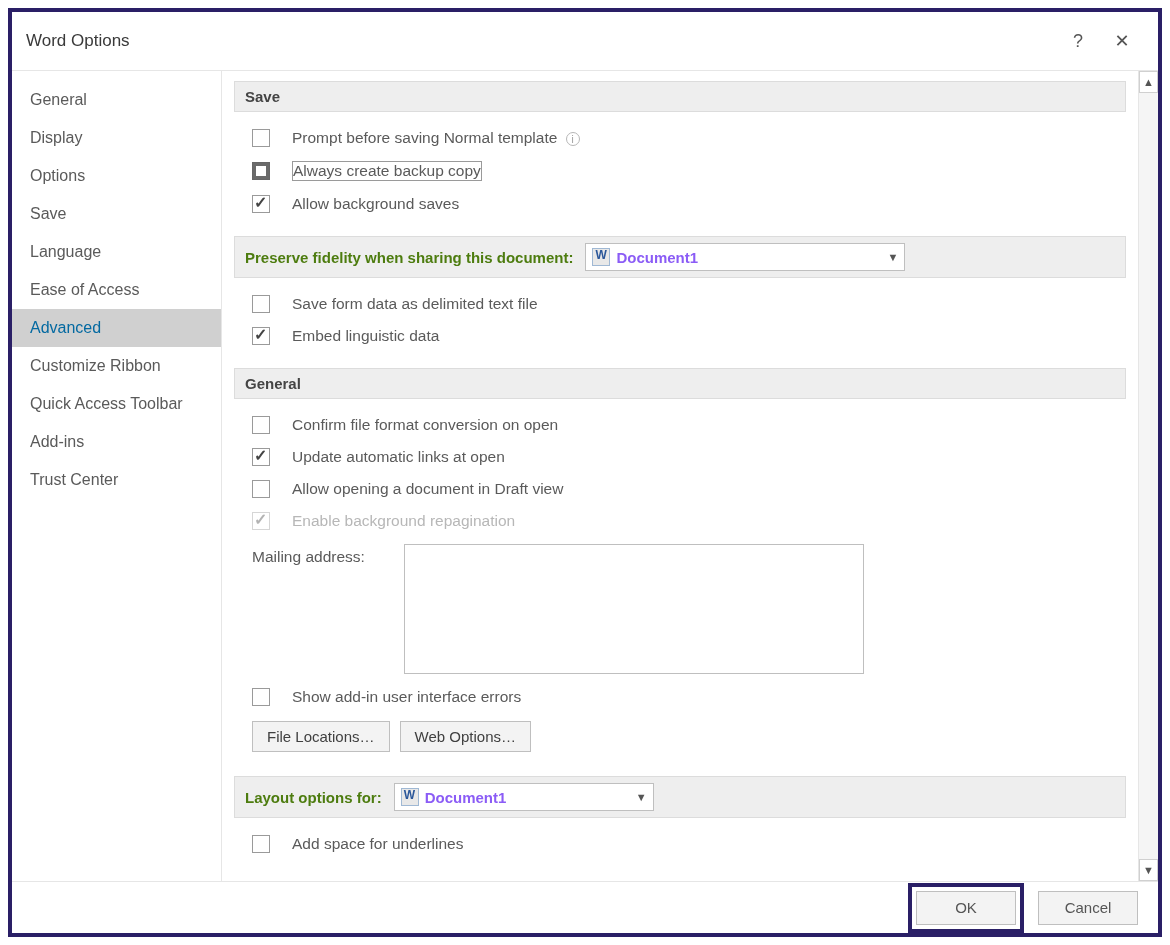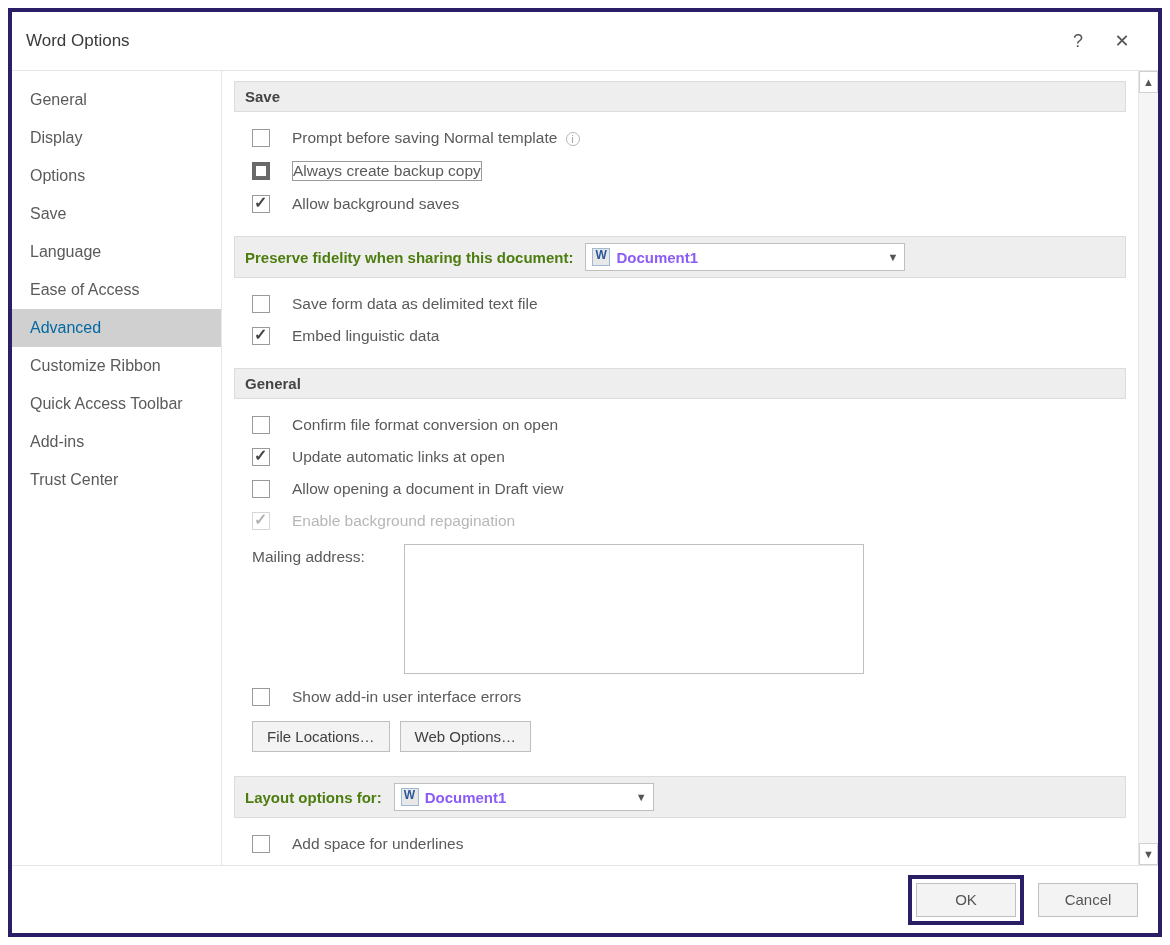--- a/index.html
+++ b/index.html
@@ -161,21 +161,21 @@
   .btn-row { display: flex; gap: 10px; padding: 8px 0 8px 0; }
   .btn {
     border: 1px solid #bfbfbf;
     background: #f3f3f3;
     padding: 6px 14px;
     font-size: 15px;
     color: #404040;
   }
   
   .footer {
-    height: 68px;
+    height: 52px;
     border-top: 1px solid #e6e6e6;
     display: flex; align-items: center; justify-content: flex-end;
     padding: 0 20px;
     gap: 14px;
     background: #fff;
   }
   .footer .fbtn {
     min-width: 100px; height: 34px;
     border: 1px solid #bfbfbf;
     background: #f3f3f3;

